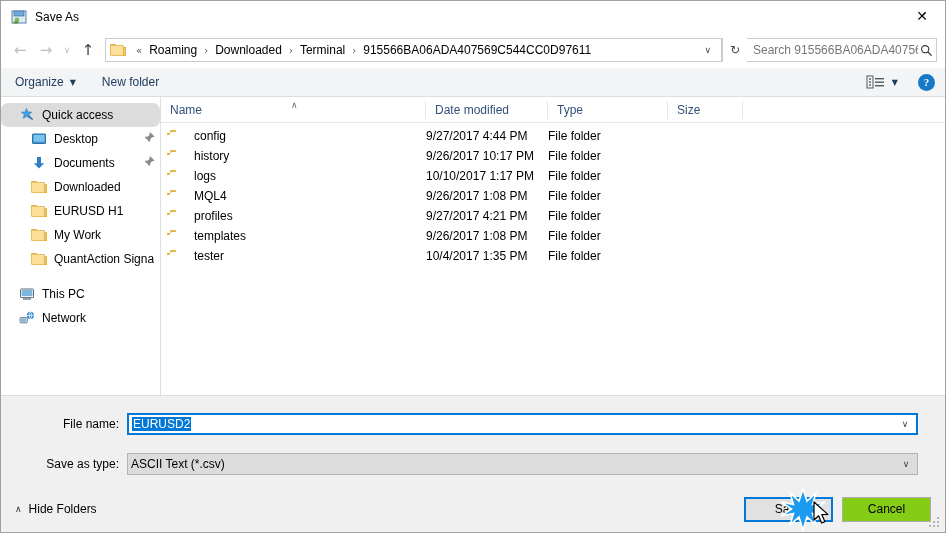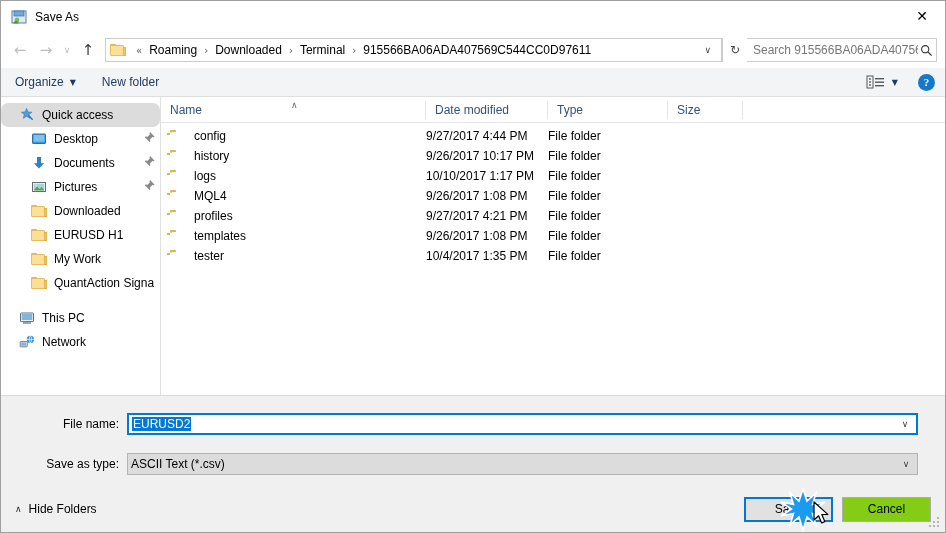--- a/index.html
+++ b/index.html
@@ -589,36 +589,20 @@
           </svg>
         </span>
         <span class="side-label">Documents</span>
         <span class="pin">
           <svg width="11" height="11" viewBox="0 0 11 11">
               <path d="M3 1 h5 v1.2 l-1.2 .6 v3.2 l1.6 1.4 v1 H1.6 v-1 L3.2 6 V2.8 L2 2.2 V1 z" fill="#8a8a8a"></path>
             </svg>
         </span>
       </div>
 
-      <div class="side-item indent">
-        <span class="side-icon">
-          <svg width="16" height="16" viewBox="0 0 16 16">
-            <rect x="1.5" y="3.5" width="13" height="9" fill="#ffffff" stroke="#6b6b6b" stroke-width="1"></rect>
-            <rect x="2.6" y="4.6" width="10.8" height="6.8" fill="#9fd4e8"></rect>
-            <path d="M2.6 11.4 L6 7.4 L8.6 10 L10.6 8 L13.4 11.4 z" fill="#5f9f53"></path>
-            <circle cx="5" cy="6.4" r="1.1" fill="#f5e06a"></circle>
-          </svg>
-        </span>
-        <span class="side-label">Pictures</span>
-        <span class="pin">
-          <svg width="11" height="11" viewBox="0 0 11 11">
-              <path d="M3 1 h5 v1.2 l-1.2 .6 v3.2 l1.6 1.4 v1 H1.6 v-1 L3.2 6 V2.8 L2 2.2 V1 z" fill="#8a8a8a"></path>
-            </svg>
-        </span>
-      </div>
 
       <div class="side-item indent">
         <span class="side-icon">
           <span class="folder" style="display:block;width:16px;height:14px;margin-top:1px;">
               <span class="tab"></span>
               <span class="bodyp"></span>
               <span class="spine"></span>
             </span>
         </span>
         <span class="side-label">Downloaded</span>

